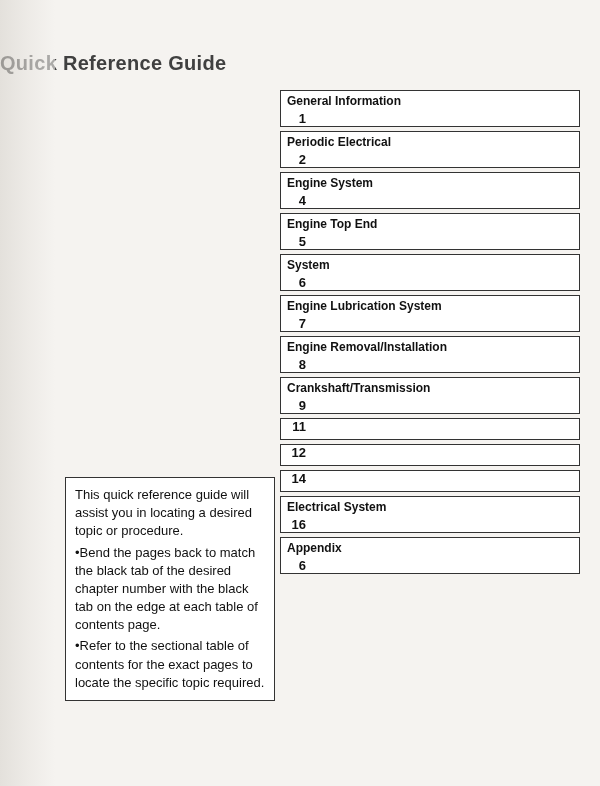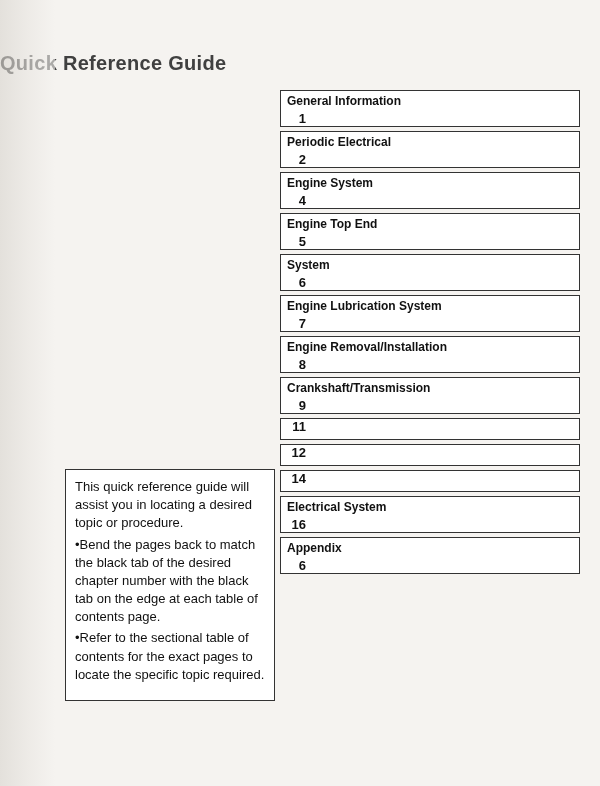--- a/index.html
+++ b/index.html
@@ -88,21 +88,21 @@
       font-size: 13px;
       color: #111;
       line-height: 1.4;
     }
 
     .note-box p {
       margin-bottom: 3px;
     }
 
     .note-box p:last-child {
-      margin-bottom: 8px;
+      margin-bottom: 0;
     }
 
     
     .left-shadow {
       position: absolute;
       left: 0;
       top: 0;
       width: 55px;
       height: 100%;
       background: linear-gradient(to right, #d8d4ce, #e8e5e0, #f5f3f0);

